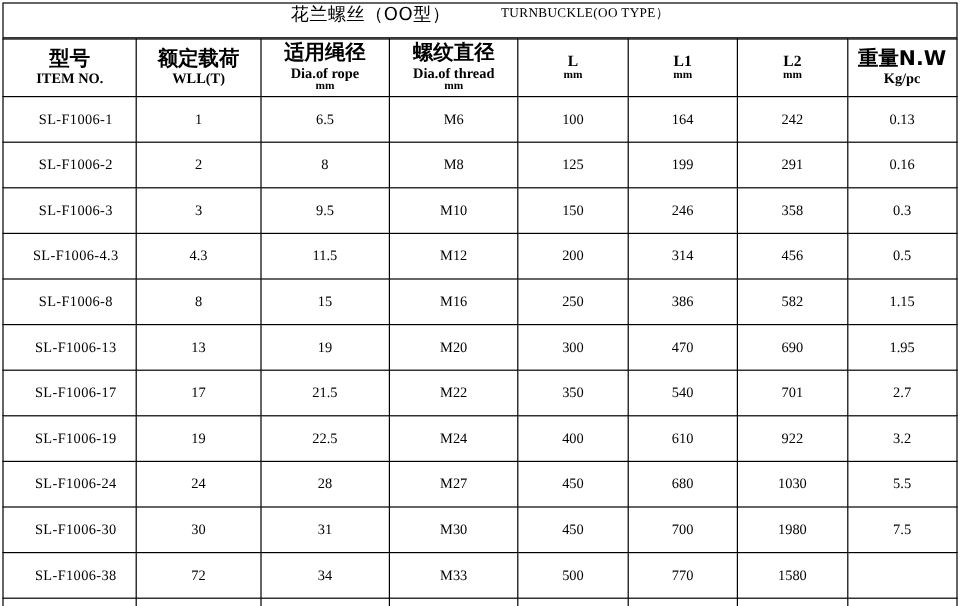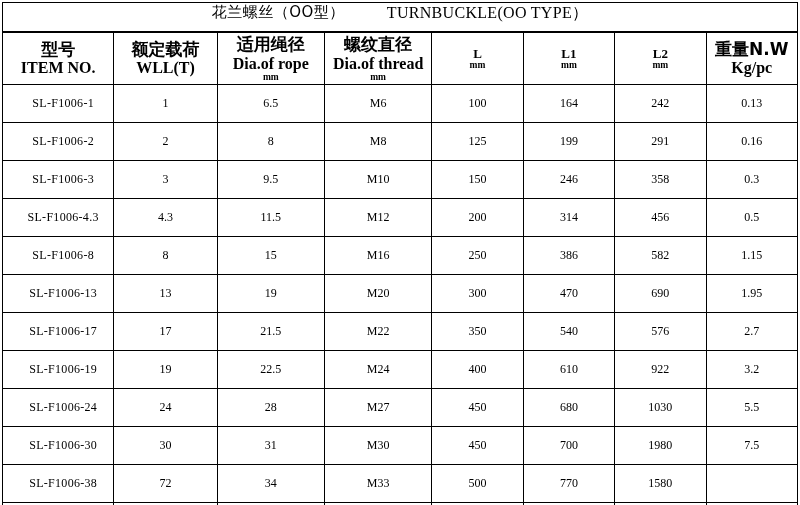--- a/index.html
+++ b/index.html
@@ -32,21 +32,21 @@
     border-right: 1px solid #000;
     margin: 2px 2px 0 2px;
   }
   .title-cn {
     font-family: "DejaVu Sans", sans-serif;
     font-size: 15px;
     letter-spacing: 0.5px;
   }
   .title-en {
     font-family: "Liberation Serif", serif;
-    font-size: 16px;
+    font-size: 11px;
     margin-left: 42px;
     letter-spacing: 0.3px;
   }
   table.spec {
     border-collapse: collapse;
     width: 796px;
     margin: 0 2px;
     table-layout: fixed;
   }
   table.spec th, table.spec td {
@@ -63,21 +63,21 @@
   .hdr {
     line-height: 1.15;
   }
   .hdr .cn {
     font-family: "DejaVu Sans", sans-serif;
     font-size: 17px;
     display: block;
   }
   .hdr .en {
     font-family: "Liberation Serif", serif;
-    font-size: 16px;
+    font-size: 12px;
     display: block;
   }
   .hdr .unit {
     font-family: "Liberation Serif", serif;
     font-size: 9.5px;
     display: block;
     line-height: 1;
   }
   .hdr-inline {
     font-family: "Liberation Serif", serif;
@@ -238,21 +238,21 @@
           <td>690</td>
           <td>1.95</td>
         </tr>
         <tr>
           <td class="item">SL-F1006-17</td>
           <td>17</td>
           <td>21.5</td>
           <td>M22</td>
           <td>350</td>
           <td>540</td>
-          <td>576</td>
+          <td>701</td>
           <td>2.7</td>
         </tr>
         <tr>
           <td class="item">SL-F1006-19</td>
           <td>19</td>
           <td>22.5</td>
           <td>M24</td>
           <td>400</td>
           <td>610</td>
           <td>922</td>

